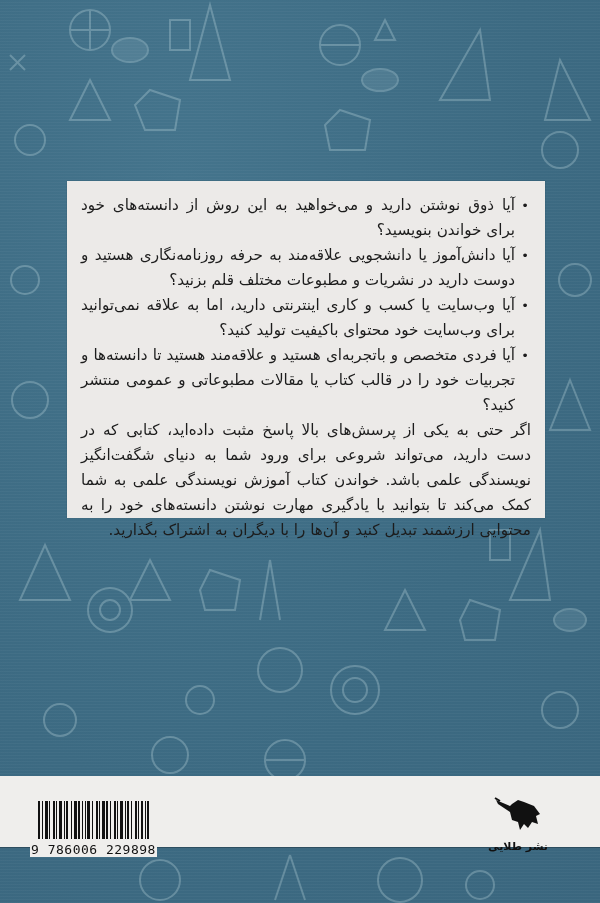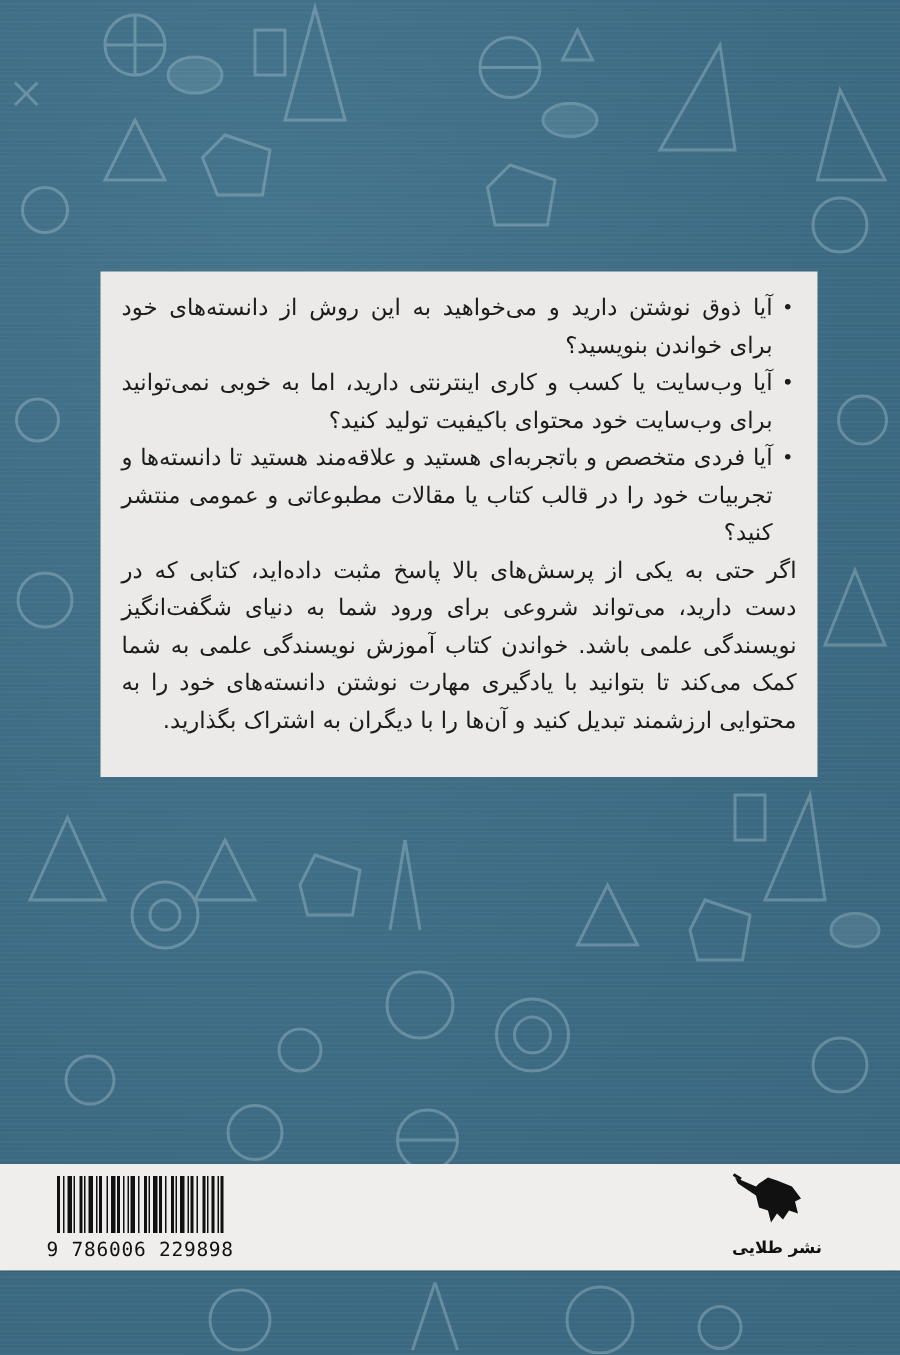--- a/index.html
+++ b/index.html
@@ -68,21 +68,21 @@
       left: 0;
       top: 776px;
       width: 600px;
       height: 71px;
       background: #efeeec;
       box-shadow: 0 1px 1px rgba(0,0,0,0.25);
     }
     .barcode {
       position: absolute;
       left: 30px;
-      top: 8px;
+      top: 25px;
       width: 152px;
       height: 52px;
     }
     .barcode-bars {
       display: flex;
       align-items: flex-start;
       height: 38px;
       padding-left: 8px;
     }
     .barcode-bars span {
@@ -96,23 +96,23 @@
       color: #111;
       letter-spacing: 0.5px;
       margin-top: -10px;
       background: linear-gradient(#efeeec, #efeeec);
       display: inline-block;
       padding: 0 1px;
     }
     .publisher {
       position: absolute;
       right: 52px;
-      top: 3px;
+      top: 18px;
       width: 60px;
-      text-align: left;
+      text-align: center;
     }
     .publisher-logo {
       width: 48px;
       height: 40px;
     }
     .publisher-name {
       direction: rtl;
       font-size: 11px;
       font-weight: bold;
       color: #111;
@@ -177,24 +177,25 @@
 </svg>
 
 <div class="text-box">
   <ul class="q-list">
     <li class="q-item">
       <span class="bullet">•</span>
       <span>آیا ذوق نوشتن دارید و می‌خواهید به این روش از دانسته‌های خود برای خواندن بنویسید؟</span>
     </li>
     <li class="q-item">
       <span class="bullet">•</span>
-    </li>
-    <li class="q-item">
-      <span class="bullet">•</span>
-      <span>آیا وب‌سایت یا کسب و کاری اینترنتی دارید، اما به خوبی نمی‌توانید برای وب‌سایت خود محتوای باکیفیت تولید کنید؟</span>
+      <span>آیا دانش‌آموز یا دانشجویی علاقه‌مند به حرفه روزنامه‌نگاری هستید و دوست دارید در نشریات و مطبوعات مختلف قلم بزنید؟</span>
+    </li>
+    <li class="q-item">
+      <span class="bullet">•</span>
+      <span>آیا وب‌سایت یا کسب و کاری اینترنتی دارید، اما به علاقه نمی‌توانید برای وب‌سایت خود محتوای باکیفیت تولید کنید؟</span>
     </li>
     <li class="q-item">
       <span class="bullet">•</span>
       <span>آیا فردی متخصص و باتجربه‌ای هستید و علاقه‌مند هستید تا دانسته‌ها و تجربیات خود را در قالب کتاب یا مقالات مطبوعاتی و عمومی منتشر کنید؟</span>
     </li>
   </ul>
   <p class="para">اگر حتی به یکی از پرسش‌های بالا پاسخ مثبت داده‌اید، کتابی که در دست دارید، می‌تواند شروعی برای ورود شما به دنیای شگفت‌انگیز نویسندگی علمی باشد. خواندن کتاب آموزش نویسندگی علمی به شما کمک می‌کند تا بتوانید با یادگیری مهارت نوشتن دانسته‌های خود را به محتوایی ارزشمند تبدیل کنید و آن‌ها را با دیگران به اشتراک بگذارید.</p>
 </div>
 
 <div class="barcode-band">

